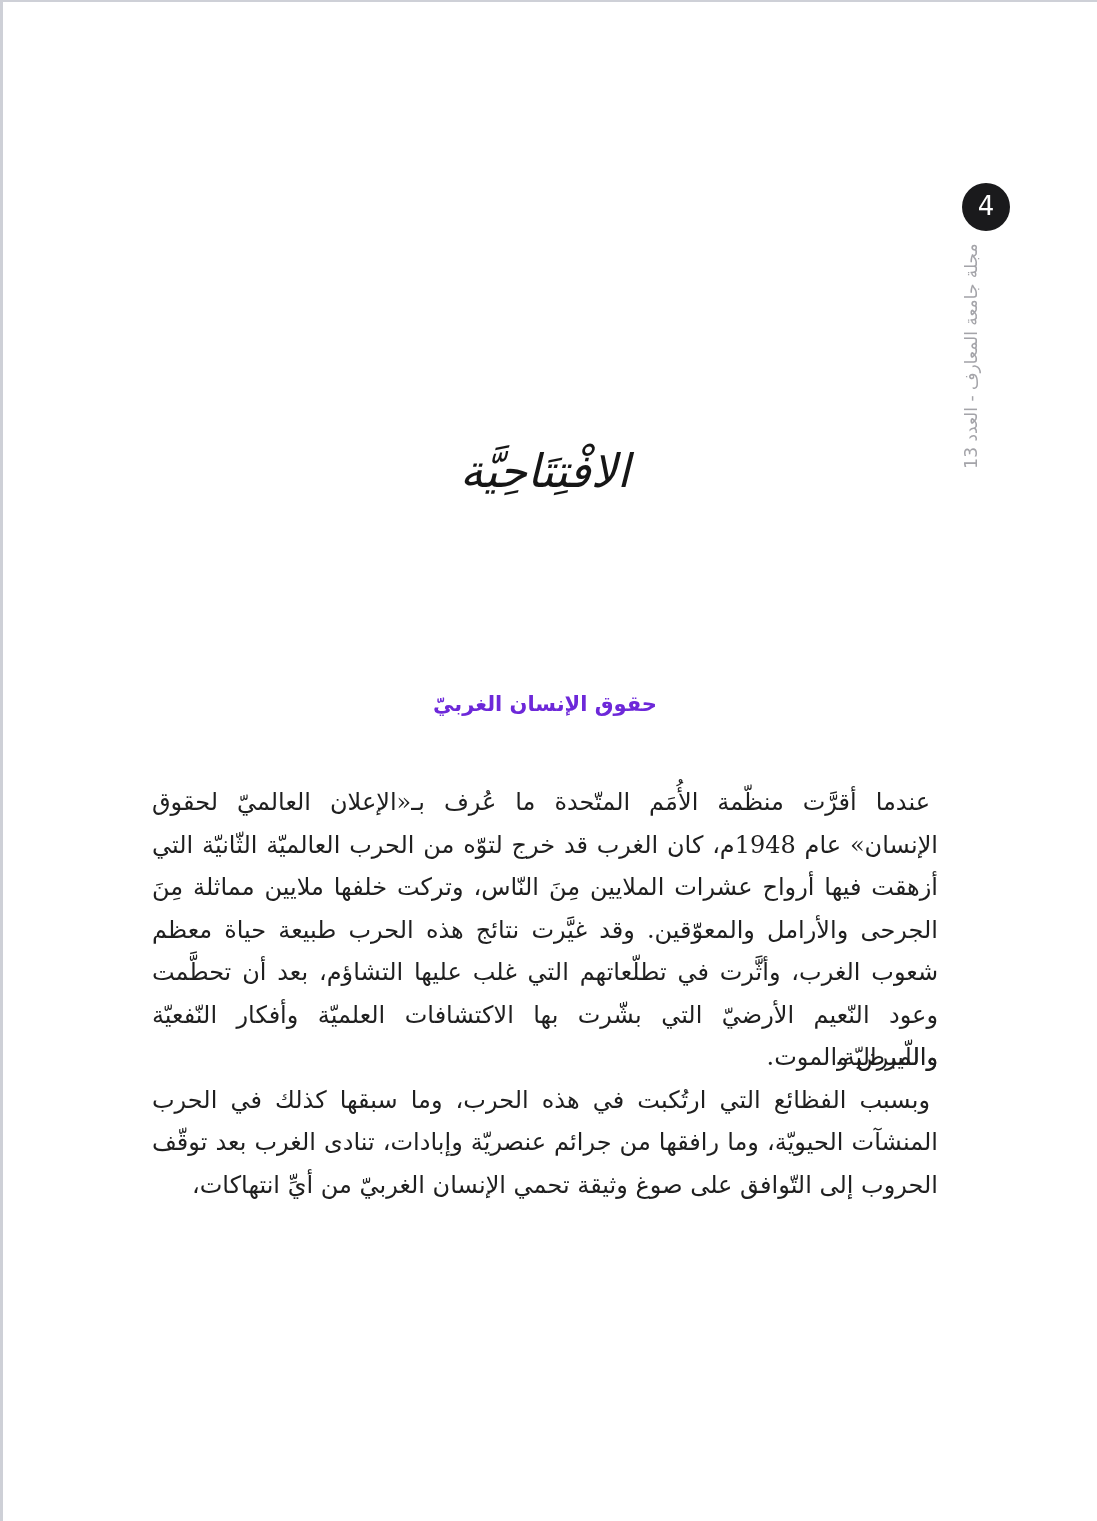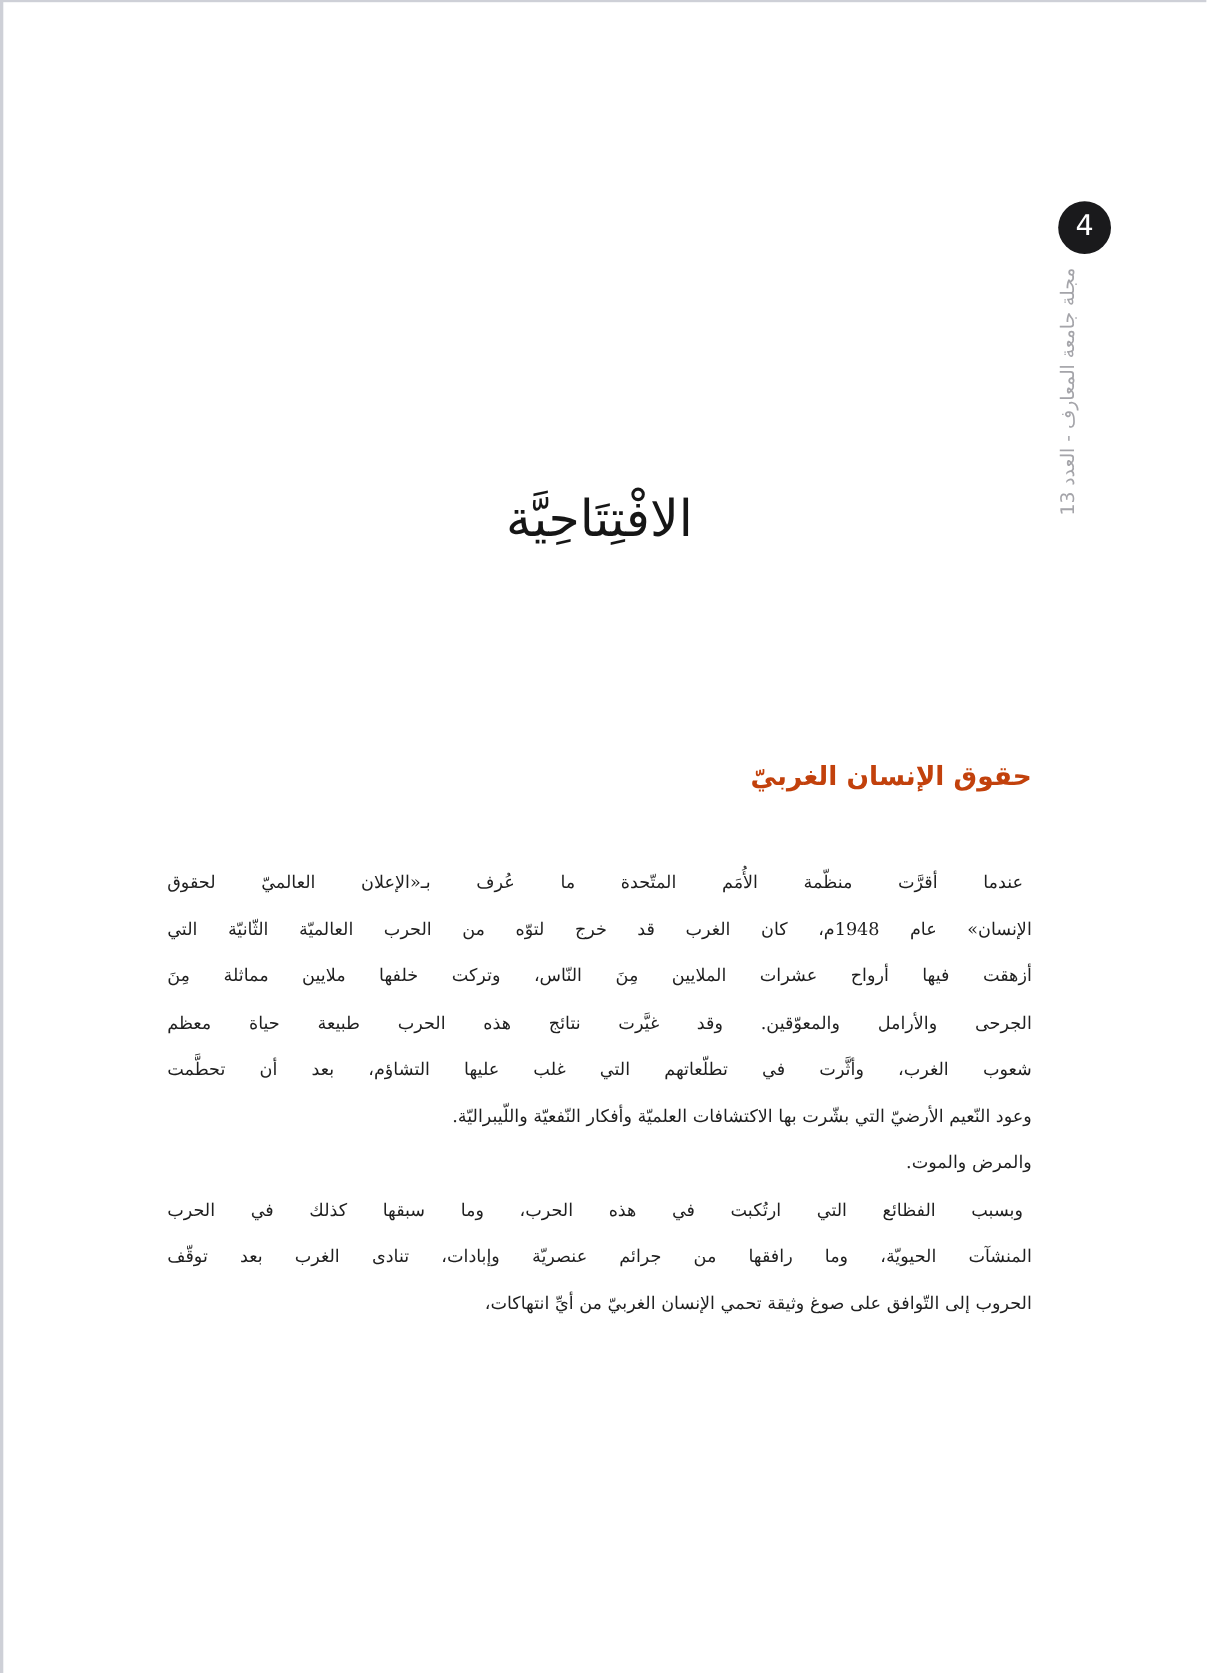--- a/index.html
+++ b/index.html
@@ -54,37 +54,39 @@
   .title {
     position: absolute;
     top: 444px; left: 0; width: 100%;
     margin: 0;
     text-align: center;
     font-size: 46px;
     font-weight: normal;
     letter-spacing: 0;
     color: #161616;
     font-family: "DejaVu Sans", sans-serif;
+    font-style: italic;
   }
   .heading {
     position: absolute;
     top: 692px; left: 0; width: 100%;
     margin: 0;
-    font-size: 24px;
+    text-align: center;
+    font-size: 21px;
     font-weight: bold;
-    color: #c2410c;
+    color: #6d28d9;
     font-family: "DejaVu Sans", sans-serif;
   }
   .bodytext {
     position: absolute;
     top: 781px; left: 0; width: 100%;
     font-family: "DejaVu Serif", "DejaVu Sans", serif;
   }
   .line {
-    font-size: 16px;
+    font-size: 24px;
     line-height: 42.5px;
     height: 42.5px;
     text-align: justify;
     text-align-last: justify;
   }
   .line.first { padding-right: 8px; }
   .line.last  { text-align-last: right; }
 </style>
 </head>
 <body>

